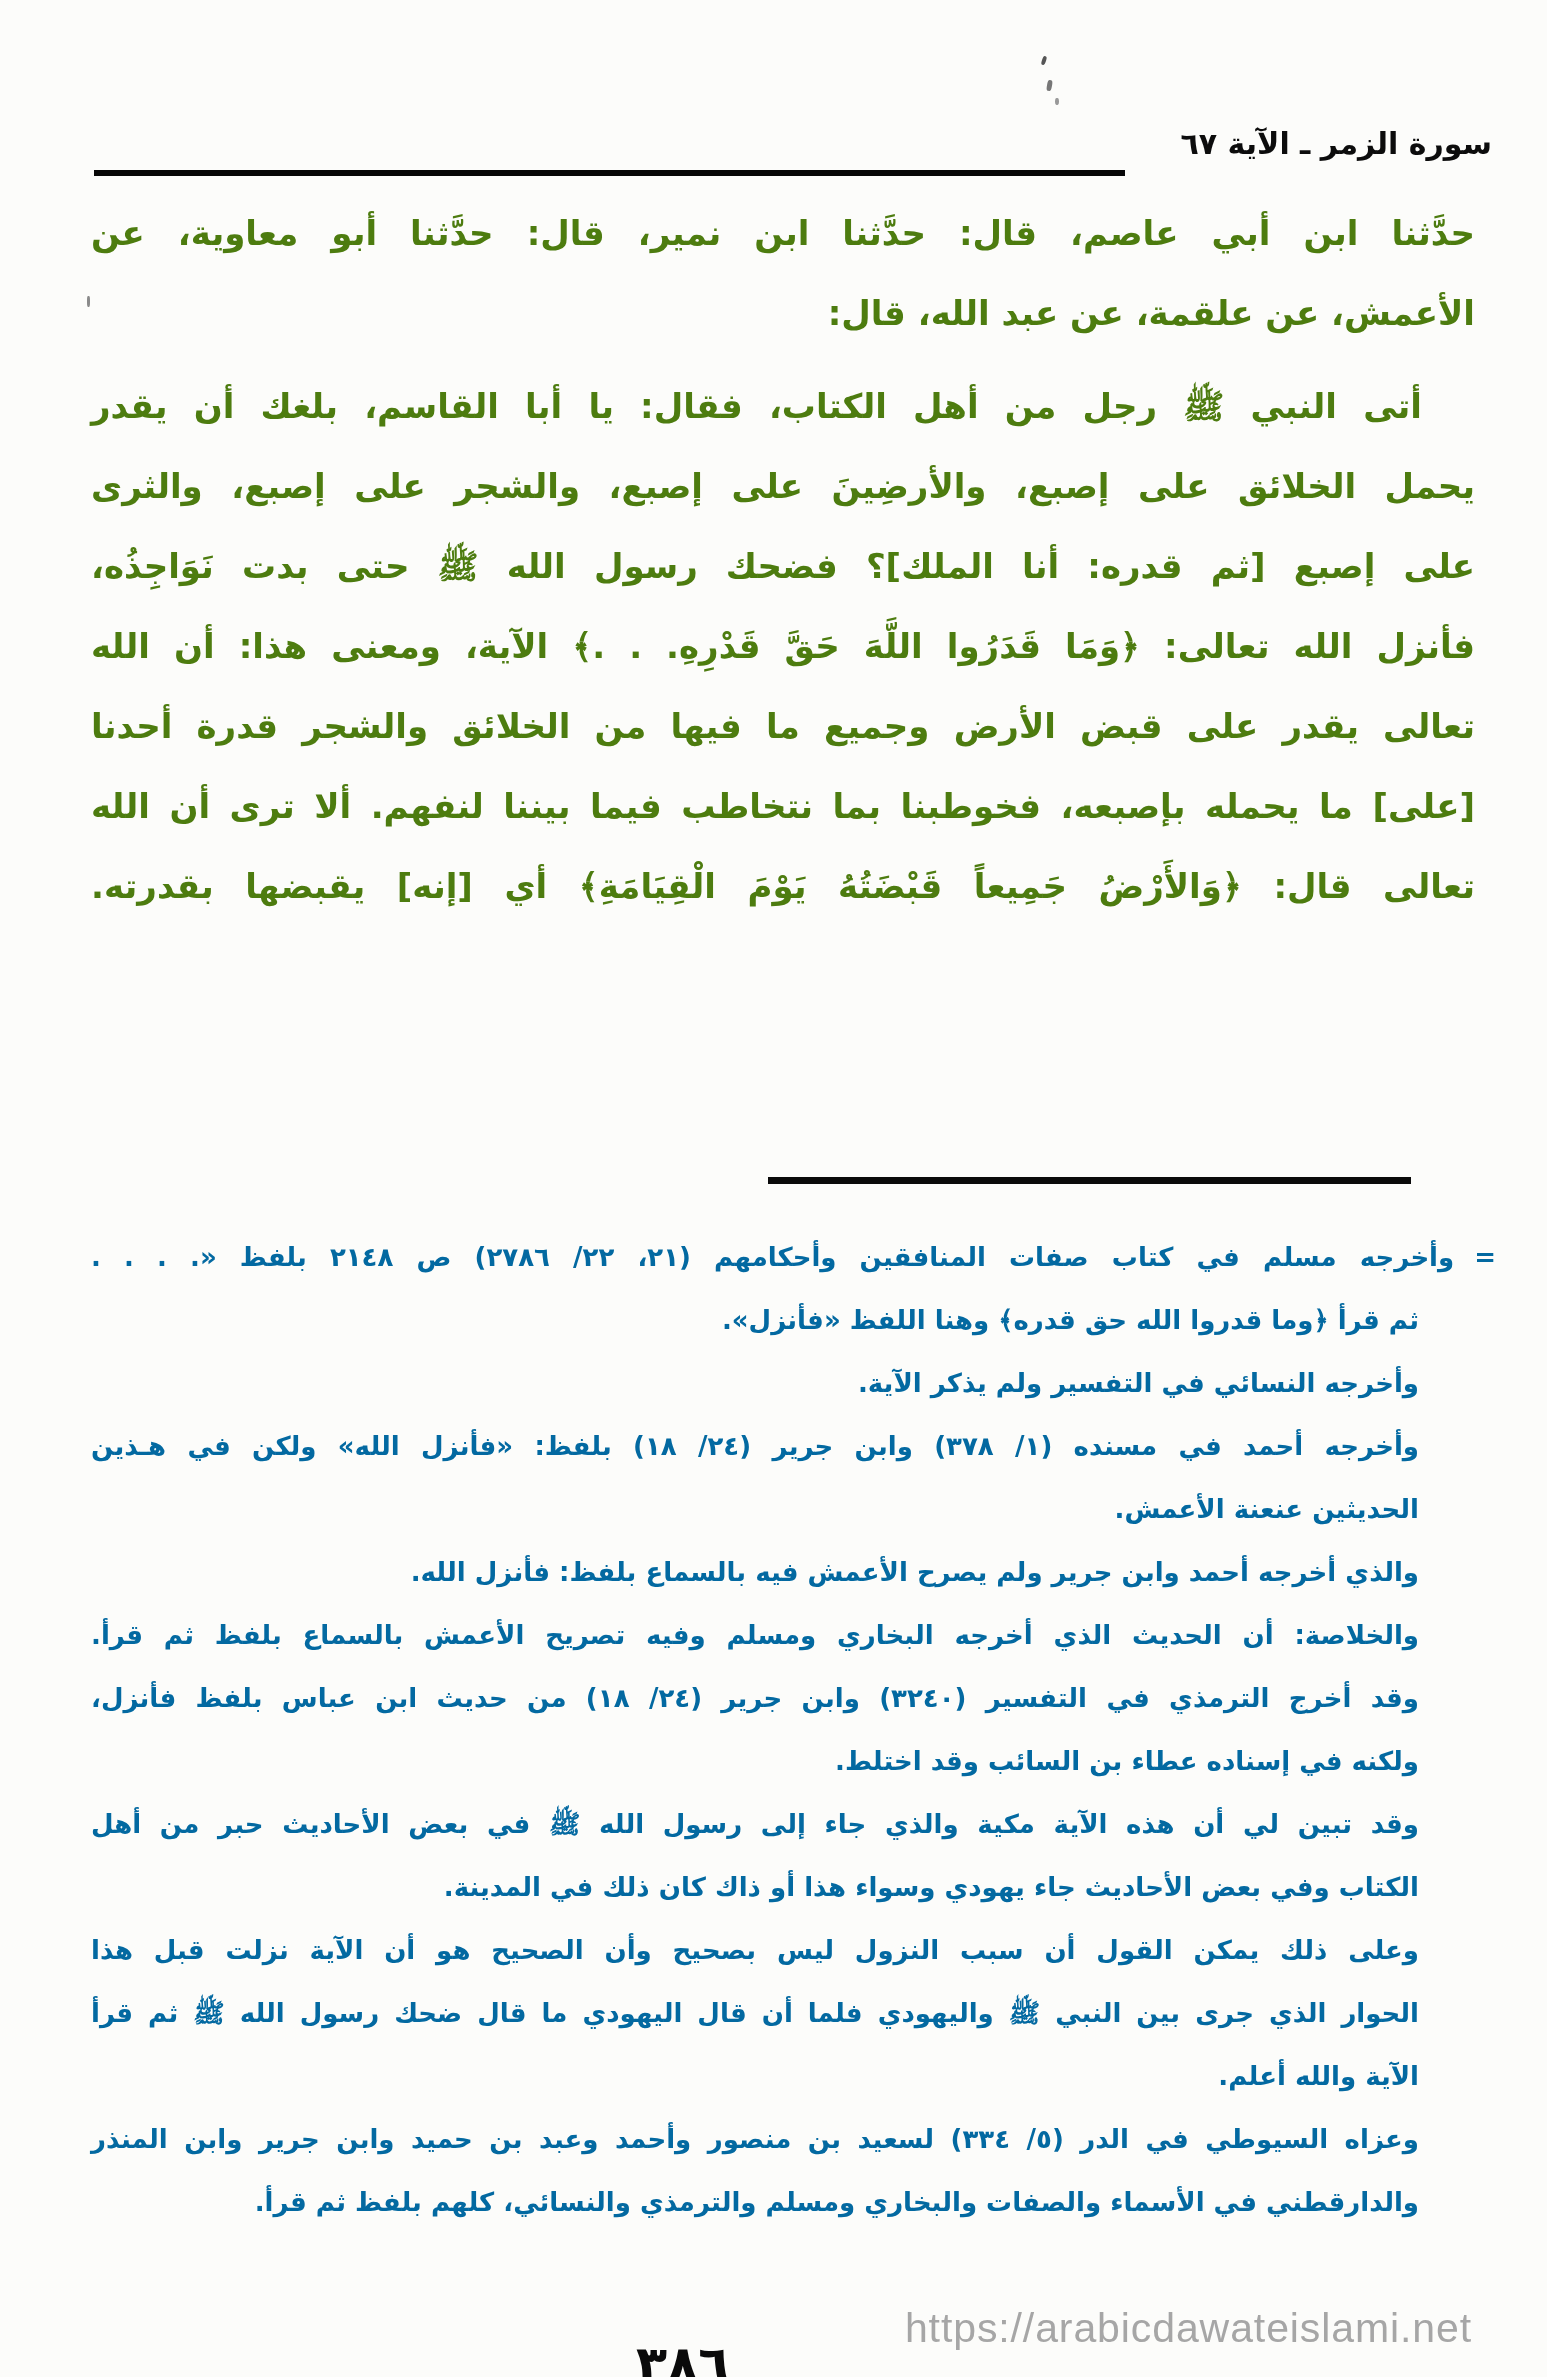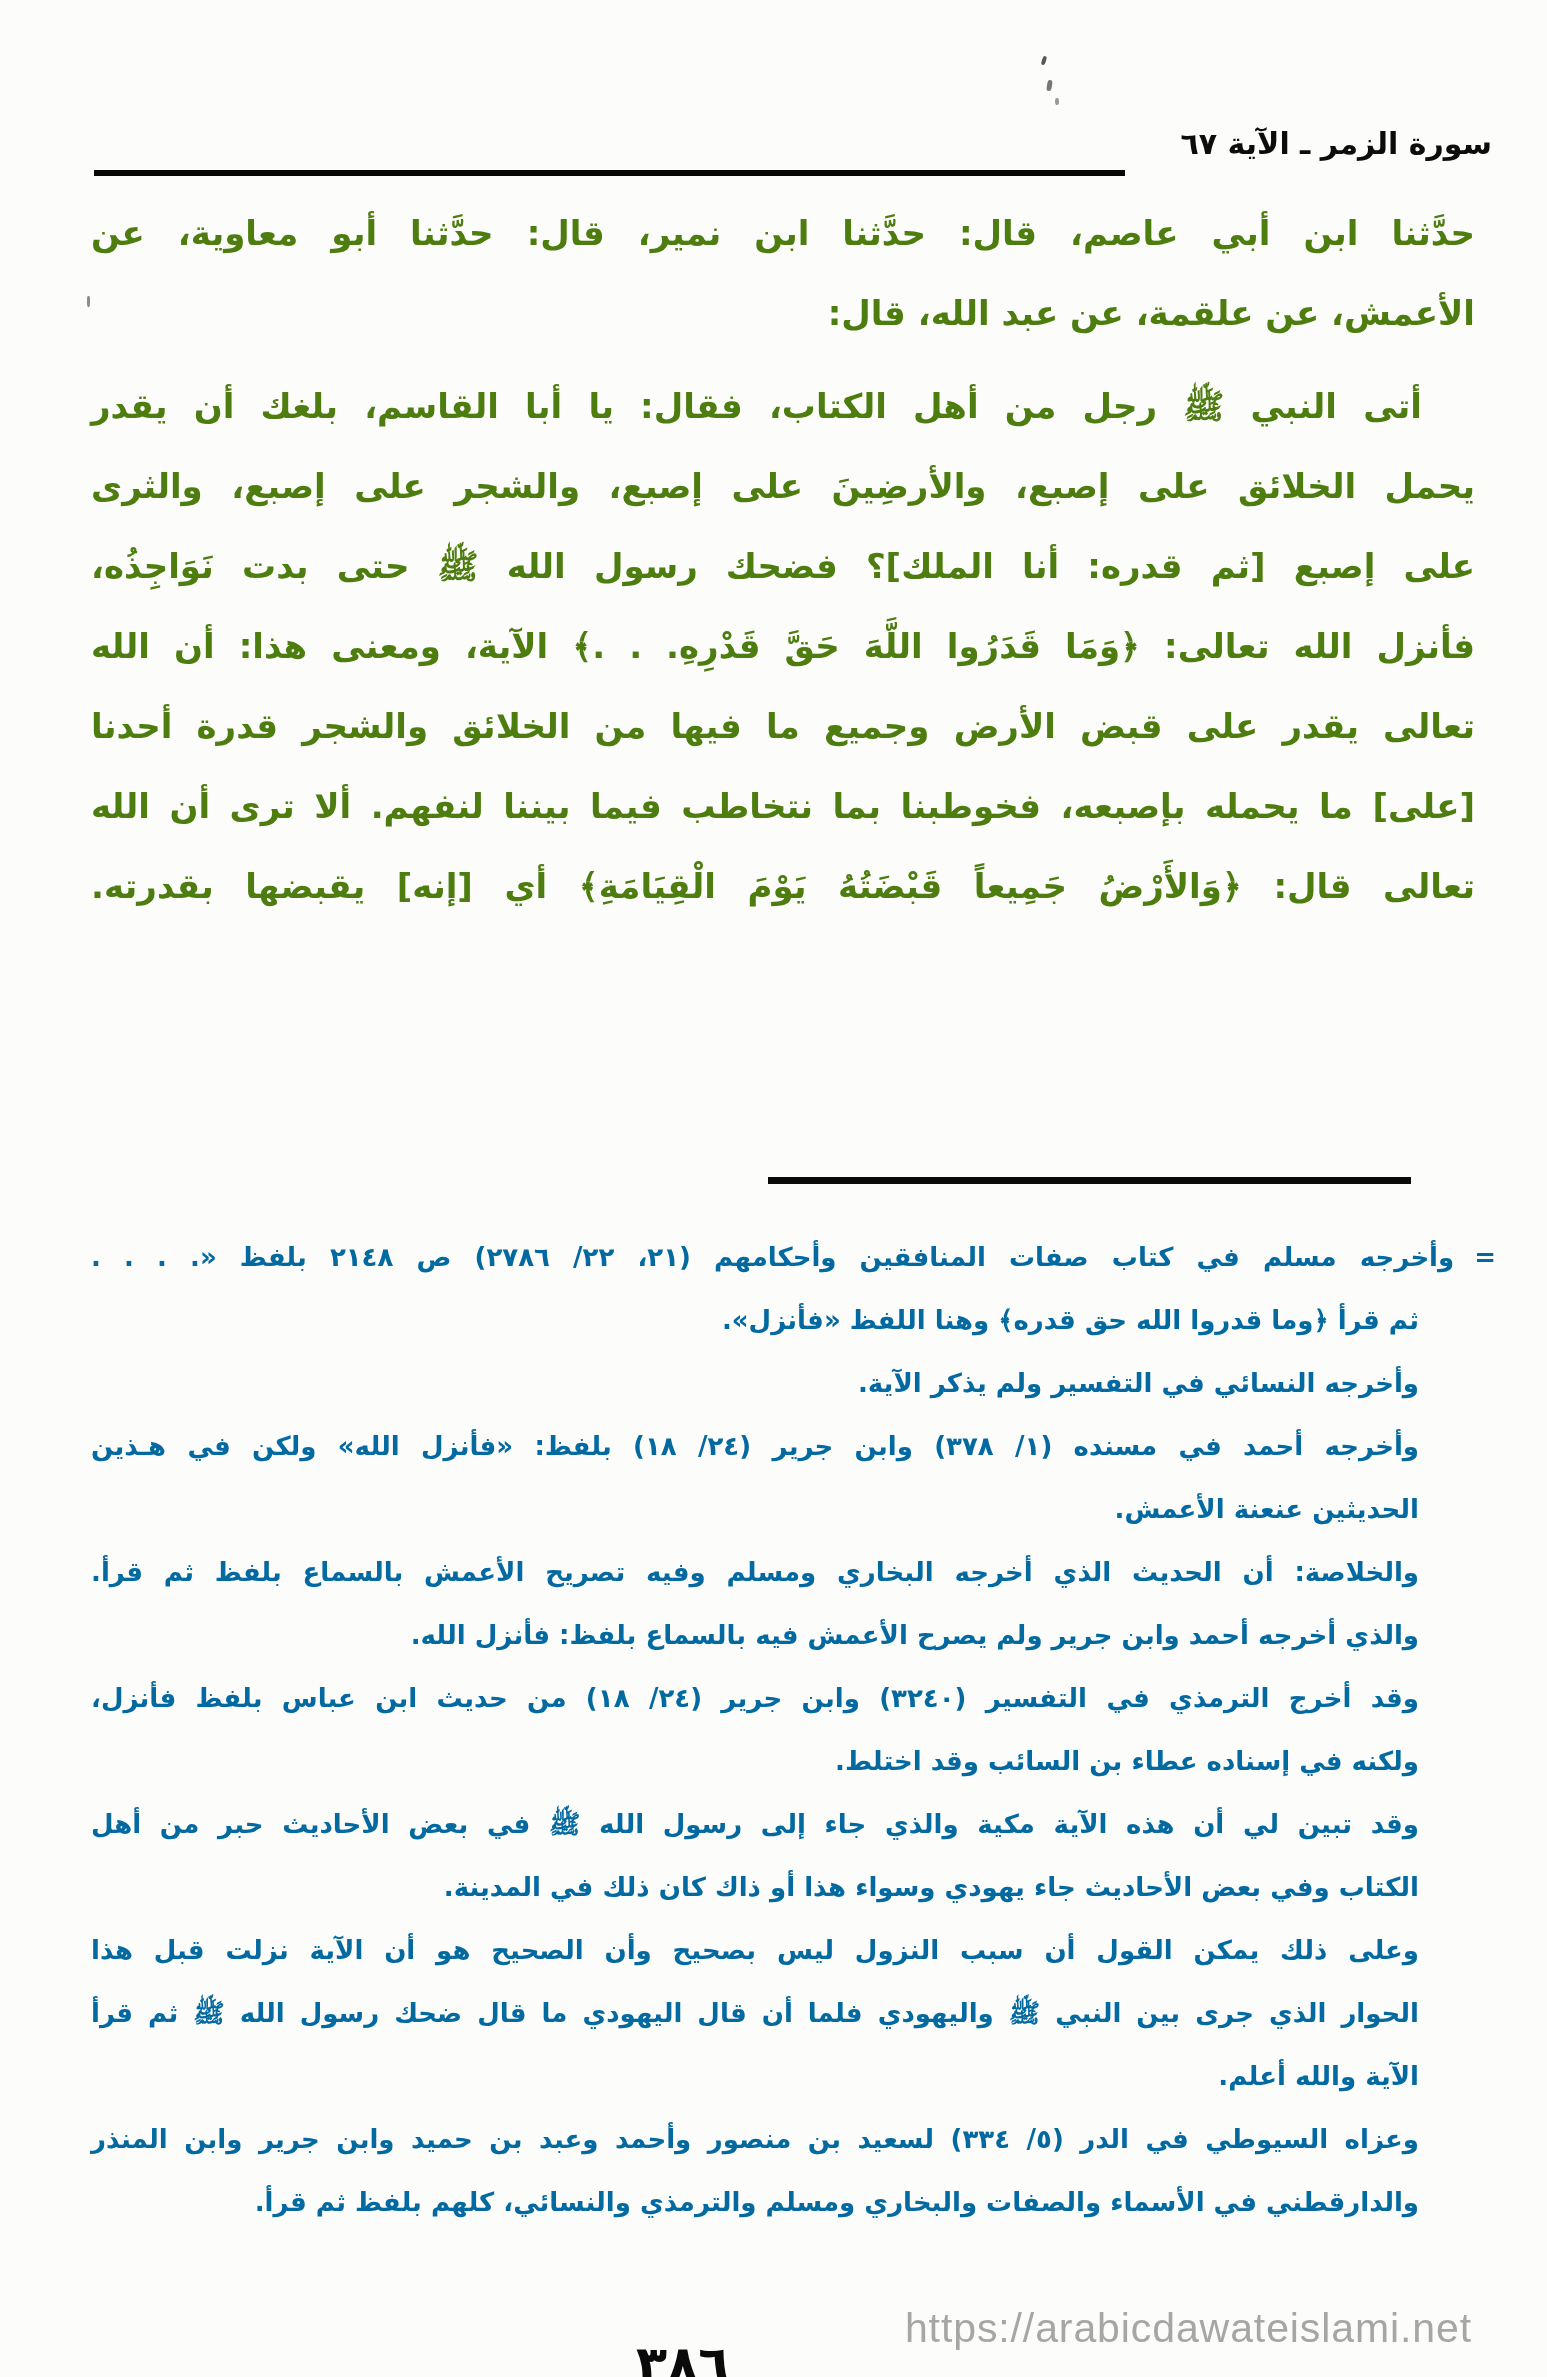--- a/index.html
+++ b/index.html
@@ -155,22 +155,22 @@
   <div class="footnote-separator"></div>
 
   <div class="footnotes">
     <div class="fn-line l-just fn-marker-line">
       <span class="eq">=</span><span>وأخرجه مسلم في كتاب صفات المنافقين وأحكامهم (٢١، ٢٢/ ٢٧٨٦) ص ٢١٤٨ بلفظ «. . . .</span>
     </div>
     <div class="fn-line l-right fn-indent">ثم قرأ ﴿وما قدروا الله حق قدره﴾ وهنا اللفظ «فأنزل».</div>
     <div class="fn-line l-right fn-indent">وأخرجه النسائي في التفسير ولم يذكر الآية.</div>
     <div class="fn-line l-just fn-indent">وأخرجه أحمد في مسنده (١/ ٣٧٨) وابن جرير (٢٤/ ١٨) بلفظ: «فأنزل الله» ولكن في هـذين</div>
     <div class="fn-line l-right fn-indent">الحديثين عنعنة الأعمش.</div>
+    <div class="fn-line l-right fn-indent">والذي أخرجه أحمد وابن جرير ولم يصرح الأعمش فيه بالسماع بلفظ: فأنزل الله.</div>
     <div class="fn-line l-just fn-indent">والخلاصة: أن الحديث الذي أخرجه البخاري ومسلم وفيه تصريح الأعمش بالسماع بلفظ ثم قرأ.</div>
-    <div class="fn-line l-right fn-indent">والذي أخرجه أحمد وابن جرير ولم يصرح الأعمش فيه بالسماع بلفظ: فأنزل الله.</div>
     <div class="fn-line l-just fn-indent">وقد أخرج الترمذي في التفسير (٣٢٤٠) وابن جرير (٢٤/ ١٨) من حديث ابن عباس بلفظ فأنزل،</div>
     <div class="fn-line l-right fn-indent">ولكنه في إسناده عطاء بن السائب وقد اختلط.</div>
     <div class="fn-line l-just fn-indent">وقد تبين لي أن هذه الآية مكية والذي جاء إلى رسول الله ﷺ في بعض الأحاديث حبر من أهل</div>
     <div class="fn-line l-right fn-indent">الكتاب وفي بعض الأحاديث جاء يهودي وسواء هذا أو ذاك كان ذلك في المدينة.</div>
     <div class="fn-line l-just fn-indent">وعلى ذلك يمكن القول أن سبب النزول ليس بصحيح وأن الصحيح هو أن الآية نزلت قبل هذا</div>
     <div class="fn-line l-just fn-indent">الحوار الذي جرى بين النبي ﷺ واليهودي فلما أن قال اليهودي ما قال ضحك رسول الله ﷺ ثم قرأ</div>
     <div class="fn-line l-right fn-indent">الآية والله أعلم.</div>
     <div class="fn-line l-just fn-indent">وعزاه السيوطي في الدر (٥/ ٣٣٤) لسعيد بن منصور وأحمد وعبد بن حميد وابن جرير وابن المنذر</div>
     <div class="fn-line l-right fn-indent">والدارقطني في الأسماء والصفات والبخاري ومسلم والترمذي والنسائي، كلهم بلفظ ثم قرأ.</div>
   </div>

